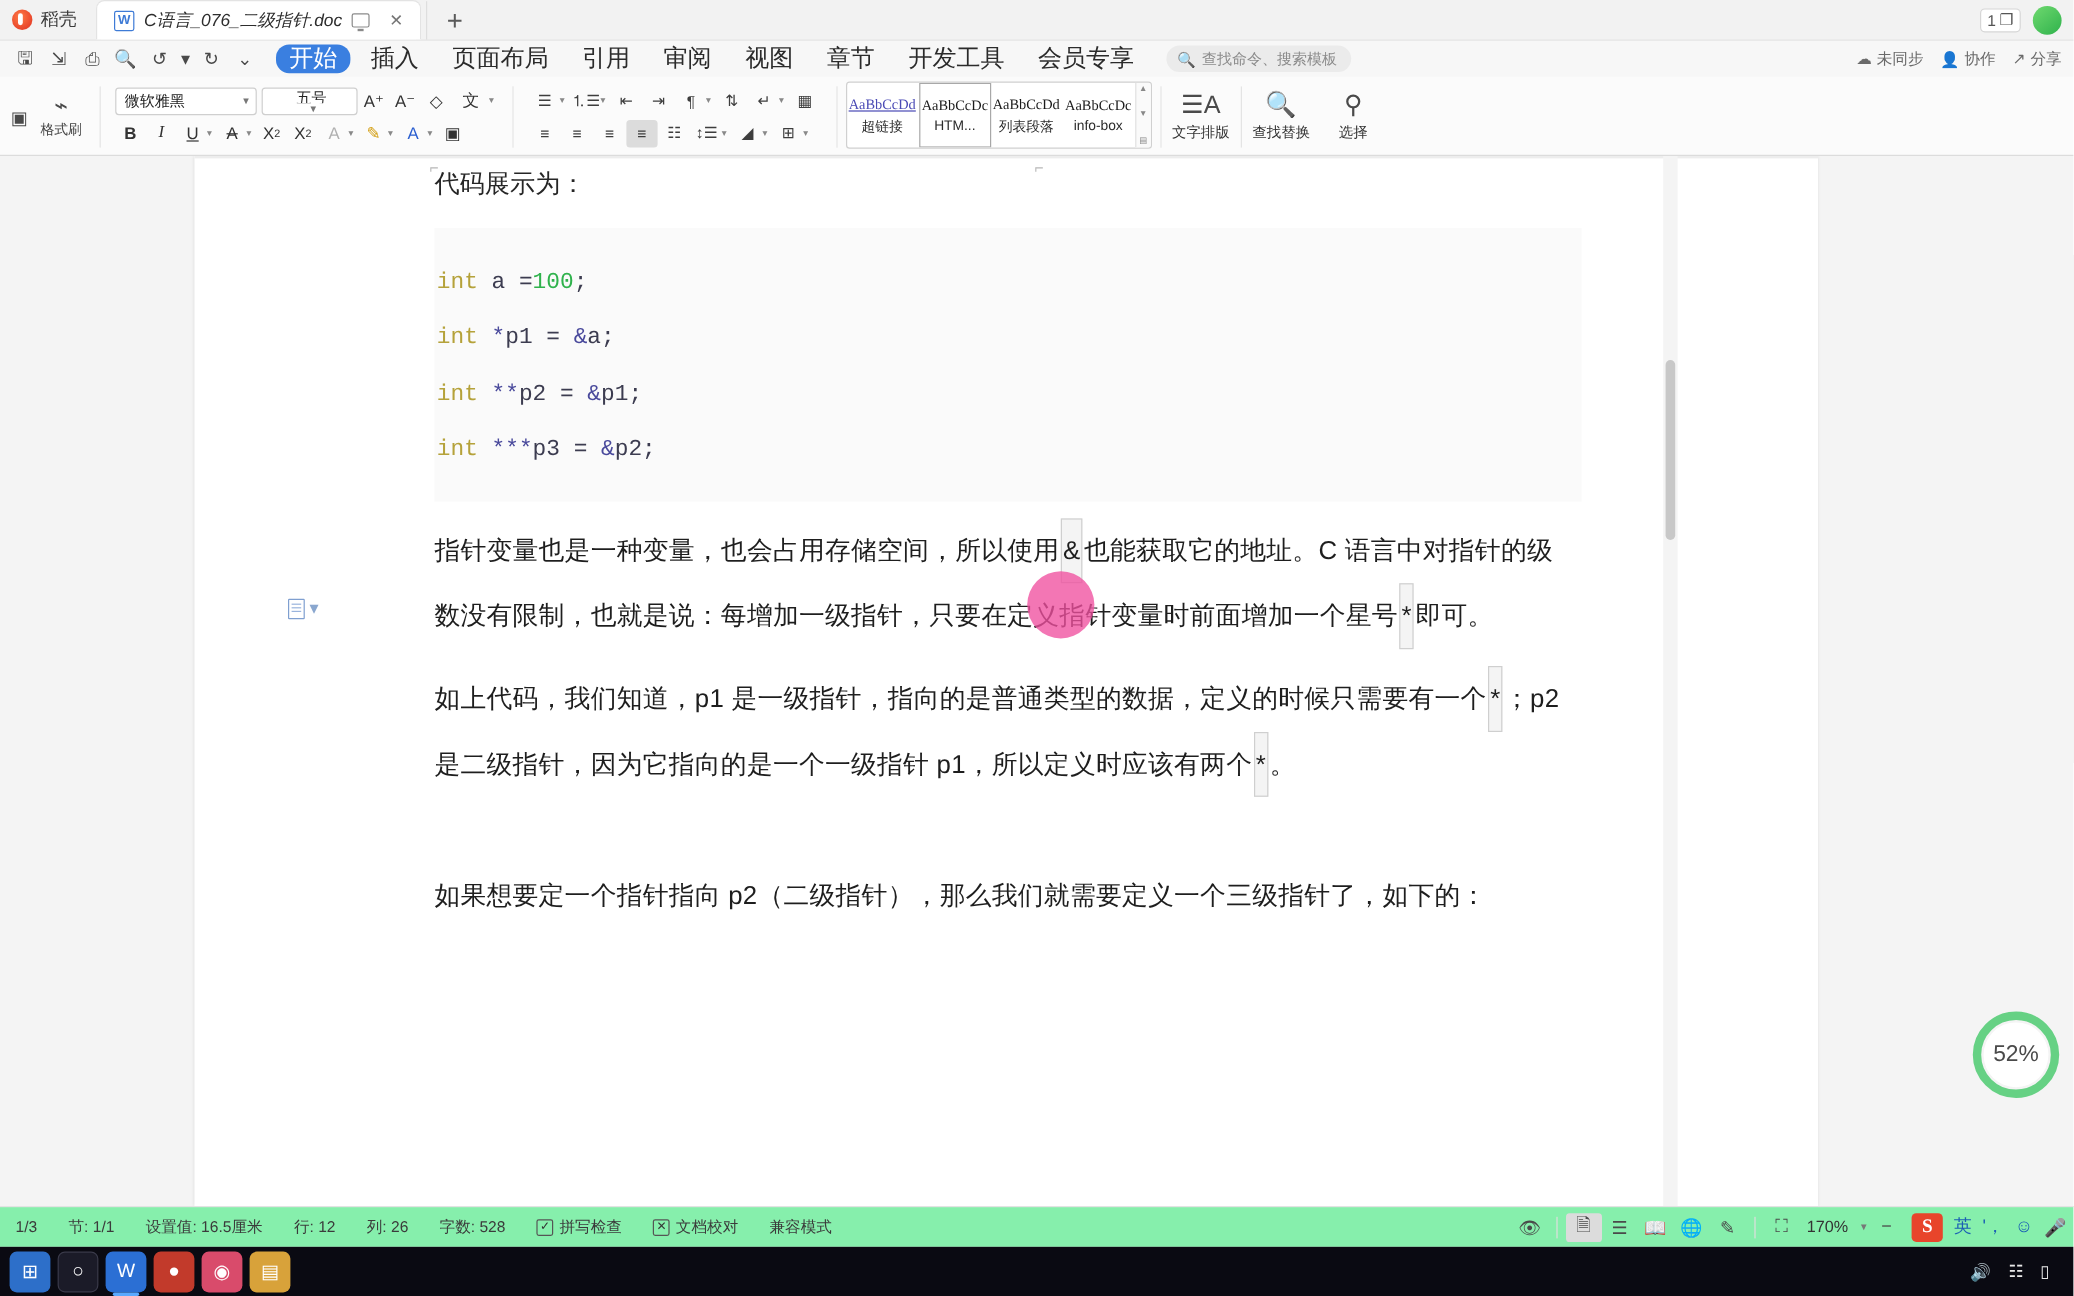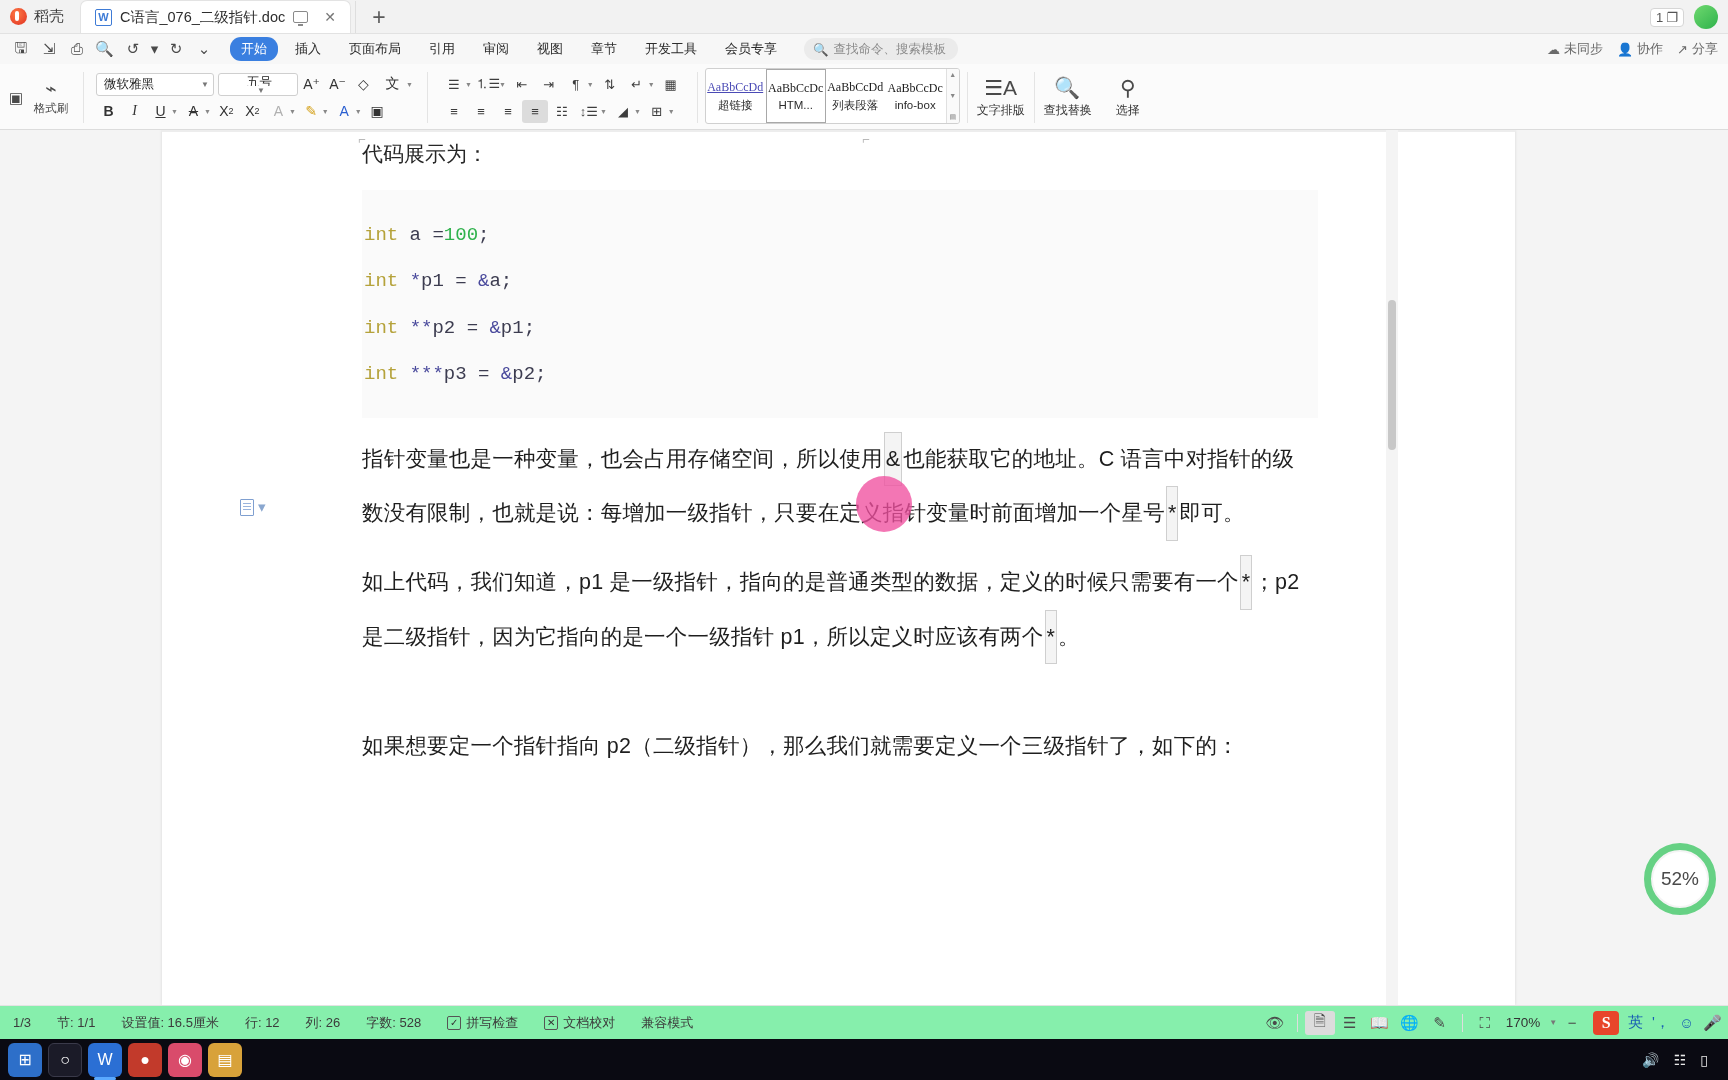--- a/index.html
+++ b/index.html
@@ -35,21 +35,21 @@
     height: 33px; padding: 0 10px 0 14px;
     background: #ffffff; border-radius: 7px 7px 0 0;
     font-size: 14.5px; color: #2d2d2d; min-width: 250px;
     border: 1px solid #e3e3e3; border-bottom: none;
   }
   .wicon {
     width: 17px; height: 17px; border: 1.6px solid #3e7bd6; border-radius: 2px;
     color: #3e7bd6; font-size: 11px; line-height: 14px; text-align: center;
     font-weight: bold; flex: none;
   }
-  .doc-tab .tname { flex: 1; white-space: nowrap; overflow: hidden; }
+  .doc-tab .tname { flex: 1; white-space: nowrap; overflow: hidden; font-style: italic; }
   .tab-ico { width: 20px; text-align: center; color: #767676; font-size: 14px; flex:none; }
   .tab-ico.mon {
     width: 15px; height: 12px; border: 1.5px solid #8a8a8a; border-radius: 2px;
     position: relative; margin-right: 4px;
   }
   .tab-ico.mon::after {
     content: ""; position: absolute; left: 4px; bottom: -4px; width: 5px; height: 2.5px; background: #8a8a8a;
   }
   .newtab { font-size: 23px; color: #5a5a5a; padding: 0 16px; line-height: 32px;
             border-left: 1px solid #dedede; margin-left: 4px; }
@@ -67,21 +67,21 @@
   .qatrow {
     position: absolute; left: 0; top: 34px; width: 1728px; height: 30px;
     background: #f7f7f7; display: flex; align-items: center; padding-left: 8px; gap: 2px;
   }
   .qicon {
     width: 26px; height: 24px; display: flex; align-items: center; justify-content: center;
     color: #4a4a4a; font-size: 15px; border-radius: 4px;
   }
   .qsep { width: 7px; }
   .rtab {
-    font-size: 13px; color: #2b2b2b; padding: 2px 11px; border-radius: 11px;
+    font-size: 20px; color: #2b2b2b; padding: 2px 11px; border-radius: 11px;
     margin: 0 2px; white-space: nowrap; line-height: 20px;
   }
   .rtab.active { background: #3a7fe0; color: #fff; font-weight: 500; }
   .searchbox {
     display: flex; align-items: center; gap: 5px;
     margin-left: 12px; padding: 2px 12px 2px 9px; height: 22px;
     background: #ebebeb; border-radius: 11px; font-size: 12.5px; color: #8b8b8b;
   }
   .qat-right {
     margin-left: auto; display: flex; align-items: center; gap: 14px;

